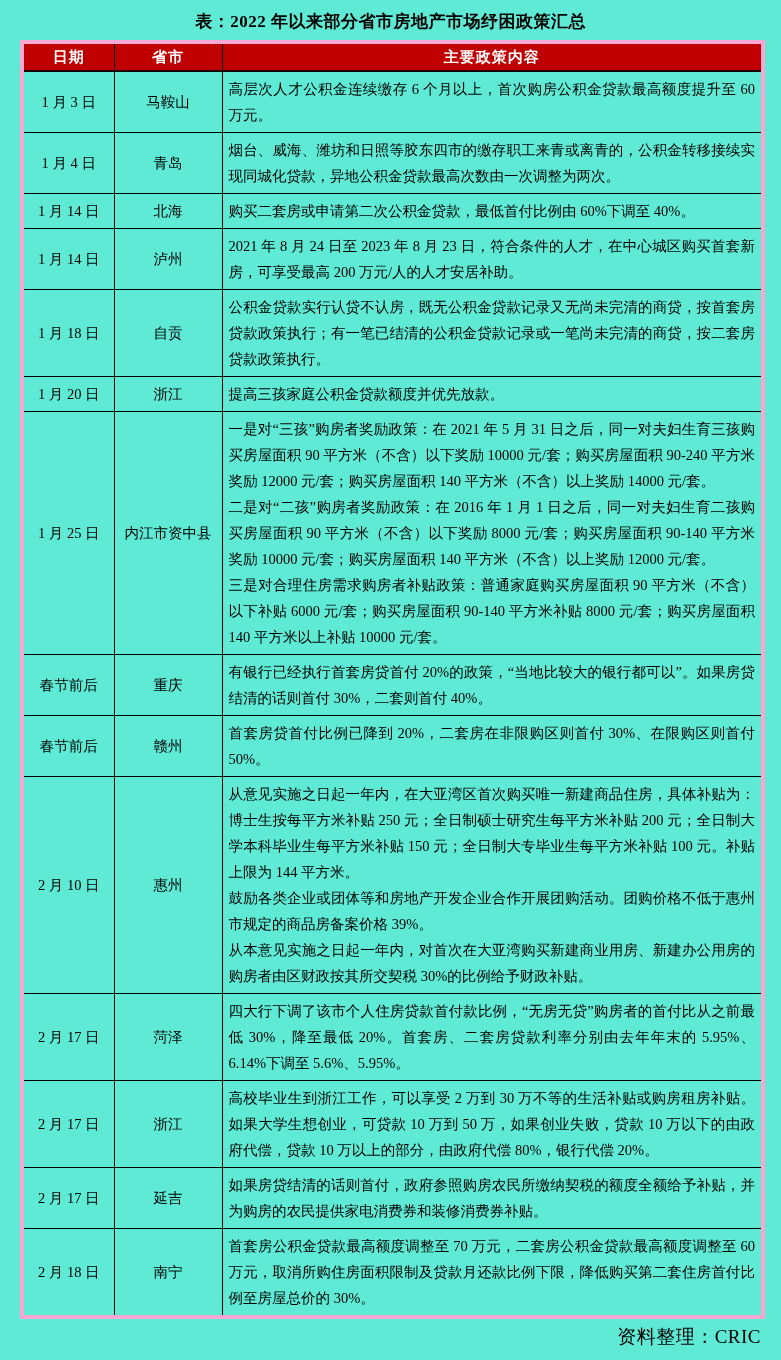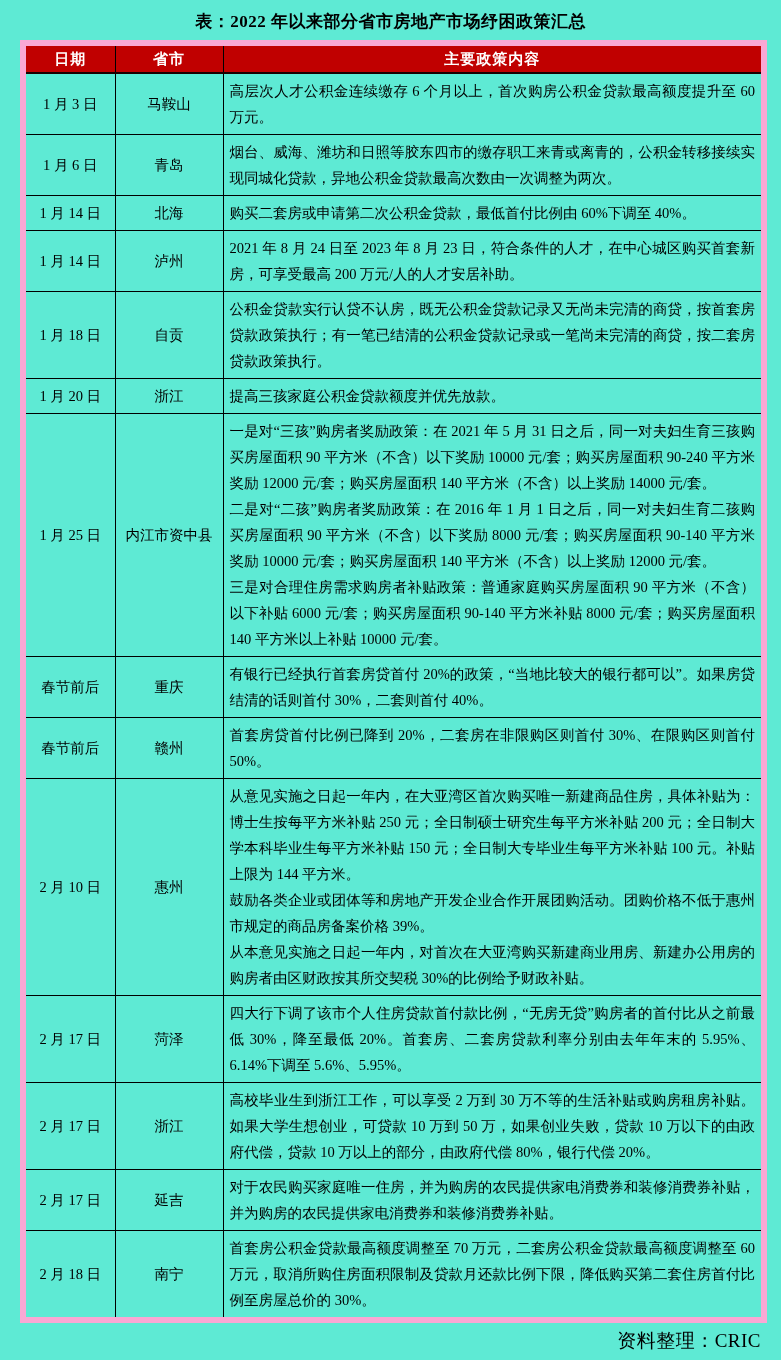--- a/index.html
+++ b/index.html
@@ -20,21 +20,21 @@
     font-size: 17px;
     font-weight: bold;
     text-align: center;
     margin: 2px 0 7px 0;
     letter-spacing: 0.5px;
   }
   table.policy-table {
     width: 741px;
     border-collapse: collapse;
     table-layout: fixed;
-    border: 6px solid #f9a8d4;
+    border: 4px solid #f9a8d4;
   }
   table.policy-table th {
     background: var(--header-bg, #C00000);
     color: var(--header-text, #ffffff);
     font-size: 15px;
     font-weight: bold;
     height: 24px;
     padding: 1px 4px;
     border: 1px solid #000000;
     border-bottom: 2px solid #1a0000;
@@ -95,21 +95,21 @@
     </thead>
     <tbody>
         <tr>
           <td class="c-date">1 月 3 日</td>
           <td class="c-city">马鞍山</td>
           <td class="c-policy">
             <p>高层次人才公积金连续缴存 6 个月以上，首次购房公积金贷款最高额度提升至 60 万元。</p>
           </td>
         </tr>
         <tr>
-          <td class="c-date">1 月 6 日</td>
+          <td class="c-date">1 月 4 日</td>
           <td class="c-city">青岛</td>
           <td class="c-policy">
             <p>烟台、威海、潍坊和日照等胶东四市的缴存职工来青或离青的，公积金转移接续实现同城化贷款，异地公积金贷款最高次数由一次调整为两次。</p>
           </td>
         </tr>
         <tr>
           <td class="c-date">1 月 14 日</td>
           <td class="c-city">北海</td>
           <td class="c-policy">
             <p>购买二套房或申请第二次公积金贷款，最低首付比例由 60%下调至 40%。</p>
@@ -179,21 +179,21 @@
           <td class="c-date">2 月 17 日</td>
           <td class="c-city">浙江</td>
           <td class="c-policy">
             <p>高校毕业生到浙江工作，可以享受 2 万到 30 万不等的生活补贴或购房租房补贴。如果大学生想创业，可贷款 10 万到 50 万，如果创业失败，贷款 10 万以下的由政府代偿，贷款 10 万以上的部分，由政府代偿 80%，银行代偿 20%。</p>
           </td>
         </tr>
         <tr>
           <td class="c-date">2 月 17 日</td>
           <td class="c-city">延吉</td>
           <td class="c-policy">
-            <p>对于农民购买家庭唯一住房，并为购房的农民提供家电消费券和装修消费券补贴，并为购房的农民提供家电消费券和装修消费券补贴。</p>
+            <p>如果房贷结清的话则首付，政府参照购房农民所缴纳契税的额度全额给予补贴，并为购房的农民提供家电消费券和装修消费券补贴。</p>
           </td>
         </tr>
         <tr>
           <td class="c-date">2 月 18 日</td>
           <td class="c-city">南宁</td>
           <td class="c-policy">
             <p>首套房公积金贷款最高额度调整至 70 万元，二套房公积金贷款最高额度调整至 60 万元，取消所购住房面积限制及贷款月还款比例下限，降低购买第二套住房首付比例至房屋总价的 30%。</p>
           </td>
         </tr>
       </tbody>

